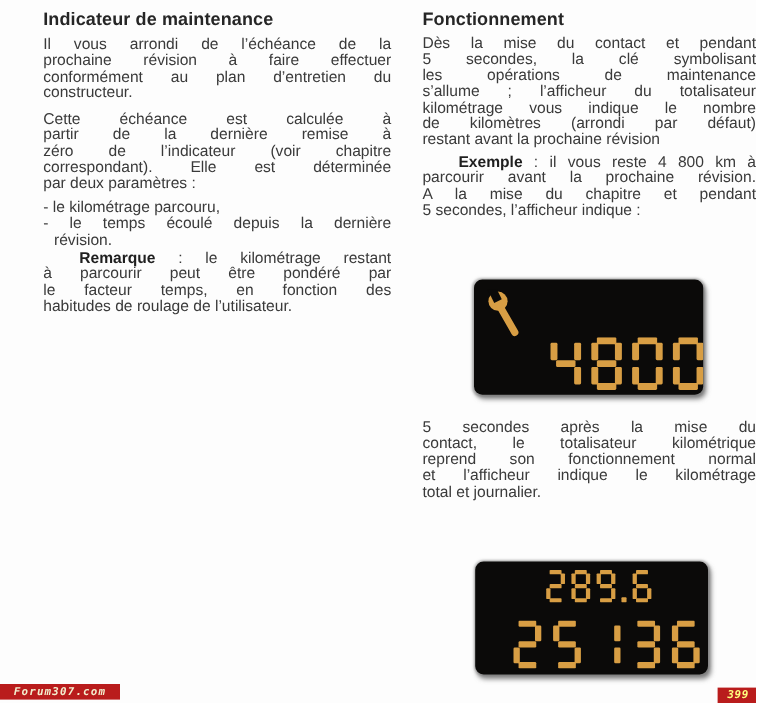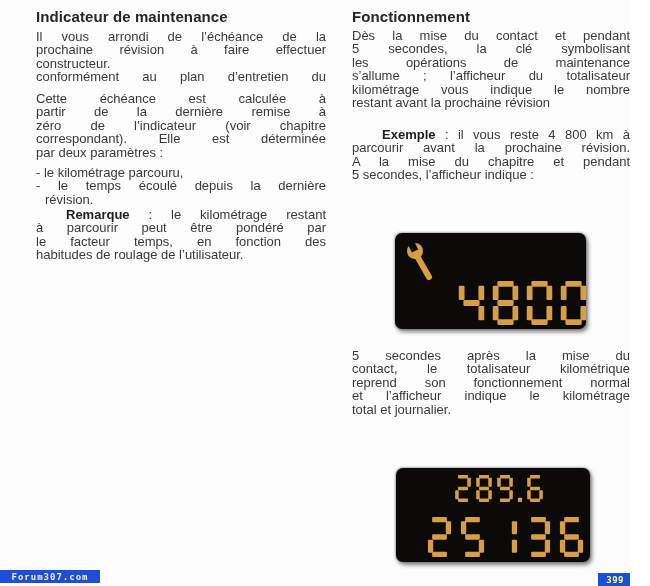--- a/index.html
+++ b/index.html
@@ -24,37 +24,37 @@
   .segrow{position:absolute;display:flex;align-items:flex-end;}
   .row-service{right:-3px;bottom:4px;gap:3px;}
   .row-service svg{width:31px;height:44px;}
   .row-trip{right:46px;top:7px;gap:3px;}
   .row-trip svg{width:18px;height:27px;}
   .row-trip svg.dot{width:6px;}
   .row-total{right:4px;bottom:5px;gap:4px;}
   .row-total svg{width:29px;height:40px;}
   .wrench{position:absolute;left:10px;top:8px;width:30px;height:44px;}
   
-  .badge{position:absolute;background:#1d4ed8;display:flex;align-items:center;justify-content:center;
-         font-family:"DejaVu Sans Mono",monospace;font-weight:bold;}
+  .badge{position:absolute;background:#b91c1c;display:flex;align-items:center;justify-content:center;
+         font-family:"DejaVu Sans Mono",monospace;font-weight:bold;font-style:italic;}
   .badge-watermark{left:0;top:570px;width:100px;height:13px;font-size:9px;letter-spacing:1px;}
   .badge-filesize{left:598px;top:573px;width:52px;height:13px;font-size:9px;letter-spacing:.5px;}
 </style>
 </head>
 <body>
 
 <div class="page">
 
   <div class="col col-left">
     <h2 class="block lh">Indicateur de maintenance</h2>
     <div class="block lp1">
         <div class="jline">Il vous arrondi de l’échéance de la</div>
         <div class="jline">prochaine révision à faire effectuer</div>
+        <div class="jline">conformément au plan d’entretien du</div>
         <div class="jline last">constructeur.</div>
-        <div class="jline">conformément au plan d’entretien du</div>
       </div>
     <div class="block lp2">
         <div class="jline">Cette échéance est calculée à</div>
         <div class="jline">partir de la dernière remise à</div>
         <div class="jline">zéro de l’indicateur (voir chapitre</div>
         <div class="jline">correspondant). Elle est déterminée</div>
         <div class="jline last">par deux paramètres :</div>
       </div>
     <div class="block lb">
       <div>
@@ -74,20 +74,21 @@
   </div>
 
   <div class="col col-right">
     <h2 class="block rh">Fonctionnement</h2>
     <div class="block rp1">
         <div class="jline">Dès la mise du contact et pendant</div>
         <div class="jline">5 secondes, la clé symbolisant</div>
         <div class="jline">les opérations de maintenance</div>
         <div class="jline">s’allume ; l’afficheur du totalisateur</div>
         <div class="jline">kilométrage vous indique le nombre</div>
+        <div class="jline">de kilomètres (arrondi par défaut)</div>
         <div class="jline last">restant avant la prochaine révision</div>
       </div>
     <div class="block rex">
         <div class="jline"><b>Exemple</b> : il vous reste 4 800 km à</div>
         <div class="jline">parcourir avant la prochaine révision.</div>
         <div class="jline">A la mise du chapitre et pendant</div>
         <div class="jline last">5 secondes, l’afficheur indique :</div>
       </div>
     <div class="block rp2">
         <div class="jline">5 secondes après la mise du</div>

